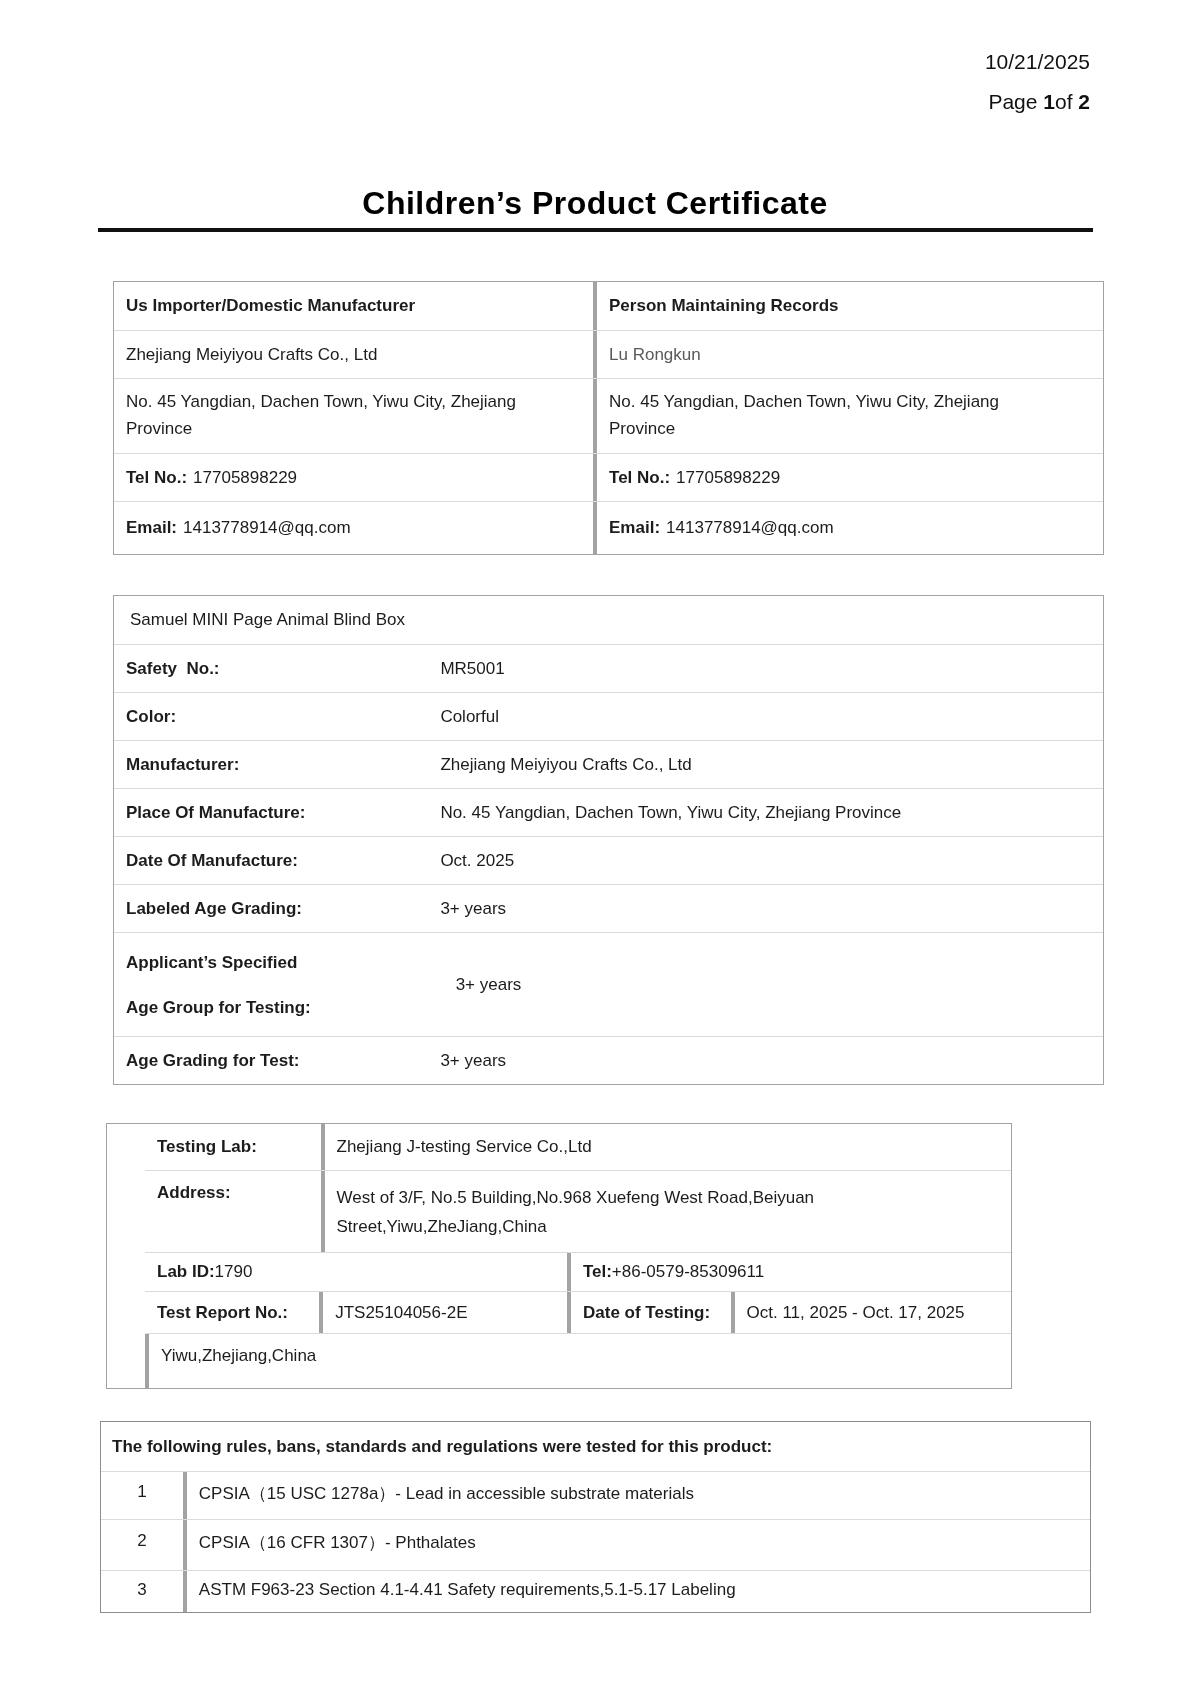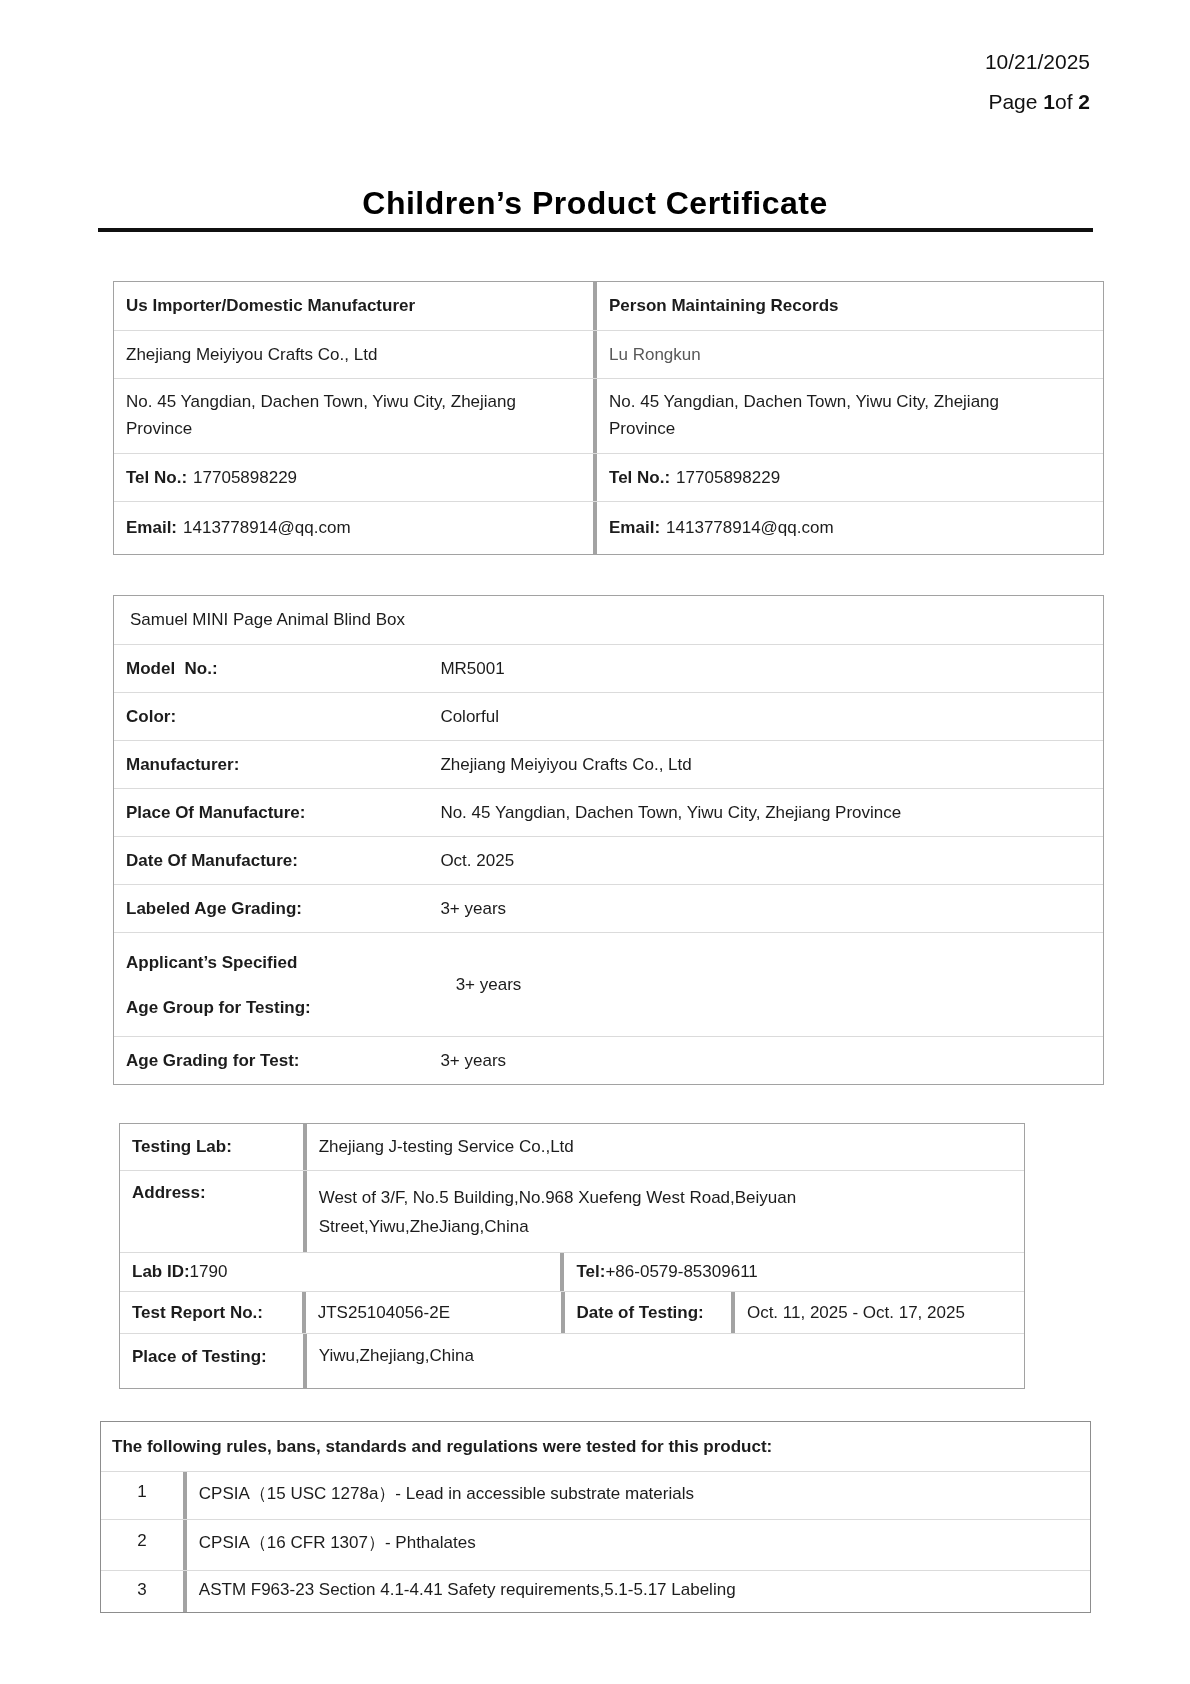--- a/index.html
+++ b/index.html
@@ -82,21 +82,21 @@
           <span>1413778914@qq.com</span>
         </div>
     </div>
   </div>
 
   <div class="tbl" style="left:113px;top:595px;width:991px;">
     <div class="row first" style="height:48px;">
       <div class="cell" style="width:680px;padding-left:16px;">Samuel MINI Page Animal Blind Box</div>
     </div>
     <div class="row" style="height:48px;">
-      <div class="cell b pre" style="width:311px;">Model  No.:</div>
+      <div class="cell b pre" style="width:311px;">Safety  No.:</div>
       <div class="cell" style="width:680px;padding-left:16px;">MR5001</div>
     </div>
     <div class="row" style="height:48px;">
       <div class="cell b" style="width:311px;">Color:</div>
       <div class="cell" style="width:680px;padding-left:16px;">Colorful</div>
     </div>
     <div class="row" style="height:48px;">
       <div class="cell b" style="width:311px;">Manufacturer:</div>
       <div class="cell" style="width:680px;padding-left:16px;">Zhejiang Meiyiyou Crafts Co., Ltd</div>
     </div>
@@ -120,21 +120,21 @@
         </div>
       </div>
       <div class="cell" style="width:680px;padding-left:16px;">3+ years</div>
     </div>
     <div class="row" style="height:48px;">
       <div class="cell b" style="width:311px;">Age Grading for Test:</div>
       <div class="cell" style="width:680px;padding-left:16px;">3+ years</div>
     </div>
   </div>
 
-  <div class="tbl" style="left:119px;top:1123px;width:906px;">
+  <div class="tbl" style="left:106px;top:1123px;width:906px;padding-left:38px;">
     <div class="row first" style="height:46px;">
       <div class="cell b" style="width:199px;">Testing Lab:</div>
       <div class="cell vline" style="width:792px;">Zhejiang J-testing Service Co.,Ltd</div>
     </div>
     <div class="row" style="height:82px;">
       <div class="cell b topalign" style="width:199px;padding-top:12px;">Address:</div>
       <div class="cell topalign lines-wide vline" style="width:792px;padding-top:12px;">
         <div>
           <span>West of 3/F, No.5 Building,No.968 Xuefeng West Road,Beiyuan</span>
           <span>Street,Yiwu,ZheJiang,China</span>
@@ -151,21 +151,20 @@
           <span>+86-0579-85309611</span>
         </div>
     </div>
     <div class="row" style="height:42px;">
       <div class="cell b" style="width:199px;">Test Report No.:</div>
       <div class="cell vline" style="width:284px;">JTS25104056-2E</div>
       <div class="cell b vline" style="width:186px;">Date of Testing:</div>
       <div class="cell vline" style="width:322px;">Oct. 11, 2025 - Oct. 17, 2025</div>
     </div>
     <div class="row" style="height:55px;align-items:flex-start;">
-      <div class="cell b" style="width:199px;height:45px;">Place of Testing:</div>
       <div class="cell vline" style="width:792px;height:55px;align-items:flex-start;padding-top:12px;">Yiwu,Zhejiang,China</div>
     </div>
   </div>
 
   <div class="tbl t4" style="left:100px;top:1421px;width:991px;">
     <div class="row first" style="height:49px;">
       <div class="cell b" style="width:991px;padding-left:11px;">The following rules, bans, standards and regulations were tested for this product:</div>
     </div>
     <div class="row" style="height:48px;">
       <div class="cell num-cell" style="width:82px;align-items:flex-start;padding-top:10px;">1</div>

